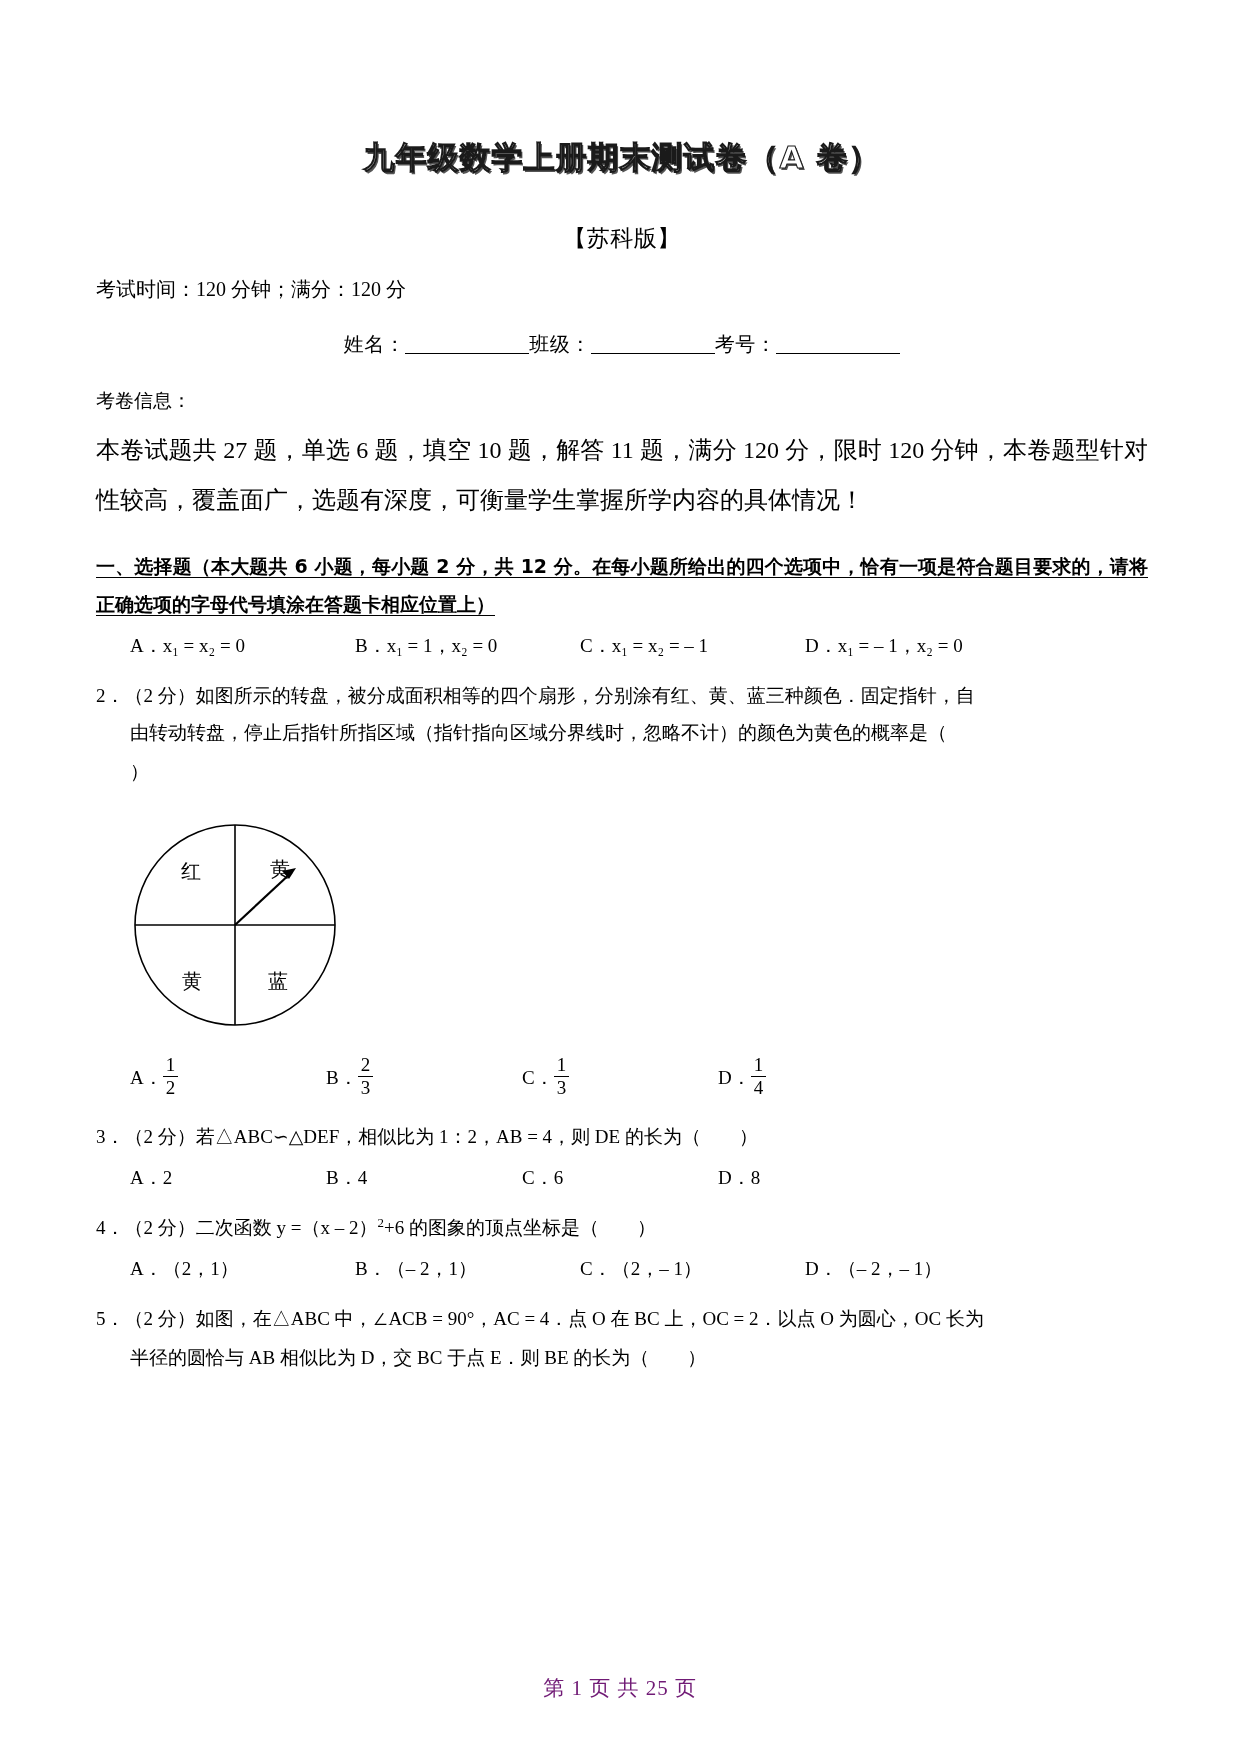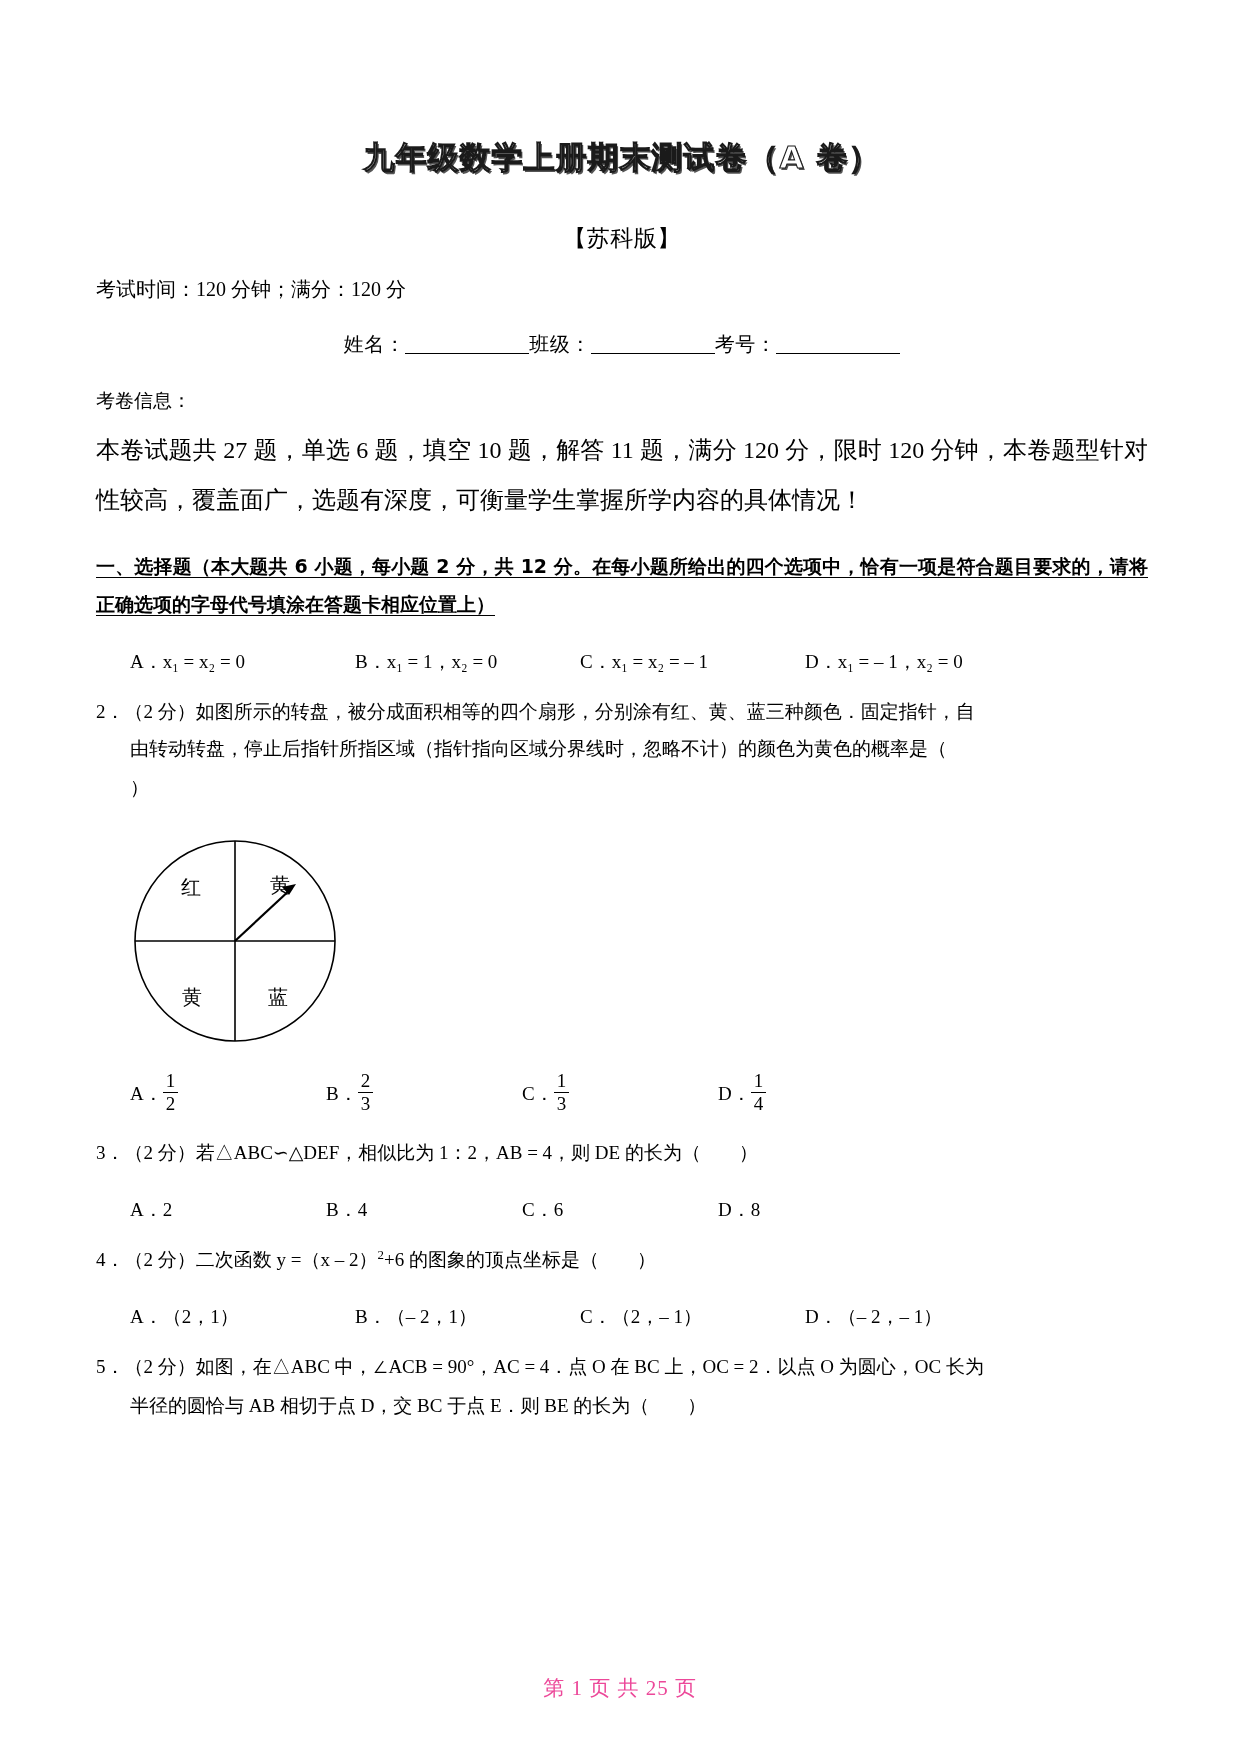--- a/index.html
+++ b/index.html
@@ -86,21 +86,21 @@
   }
   .q-indent{
     padding-left:34px;
     text-indent:-34px;
   }
   .q-body{ padding-left:34px; }
 
   .opts{
     font-size:19px;
     padding-left:34px;
-    margin-top:26px;
+    margin-top:10px;
     display:flex;
     font-family:Liberation Serif, serif;
   }
   .opts > span{ display:inline-block; }
   .o1{ width:196px; }
   .o2{ width:196px; }
   .o3{ width:196px; }
 
   .opts-wide > span.o1{ width:225px; }
   .opts-wide > span.o2{ width:225px; }
@@ -137,21 +137,21 @@
   .spinner-wrap{ position:relative; width:230px; height:230px; }
 
   
   .footer{
     position:absolute;
     left:0; right:0;
     bottom:52px;
     text-align:center;
     font-size:21px;
     font-family:"Liberation Serif", serif;
-    color:#ec4899;
+    color:#701a75;
     letter-spacing:1px;
   }
 </style>
 </head>
 <body>
 
 <div class="page">
 
   <div class="doc-title">九年级数学上册期末测试卷（A 卷）</div>
 
@@ -221,16 +221,16 @@
   <div class="opts opts-wide">
     <span class="o1">A．（2，1）</span>
     <span class="o2">B．（– 2，1）</span>
     <span class="o3">C．（2，– 1）</span>
     <span>D．（– 2，– 1）</span>
   </div>
 
   <div class="q q-indent">
     <span>5．</span><span>（2 分）</span><span>如图，在△ABC 中，∠ACB = 90°，AC = 4．点 O 在 BC 上，OC = 2．以点 O 为圆心，OC 长为</span>
   </div>
-  <div class="q q-body" style="margin-top:2px">半径的圆恰与 AB 相切于点 D，交 BC 于点 E．则 BE 的长为（　　）</div>
+  <div class="q q-body" style="margin-top:2px">半径的圆恰与 AB 相似比为 D，交 BC 于点 E．则 BE 的长为（　　）</div>
 
   <div class="footer">第 1 页 共 25 页</div>
 </div>
 
 </body></html>

